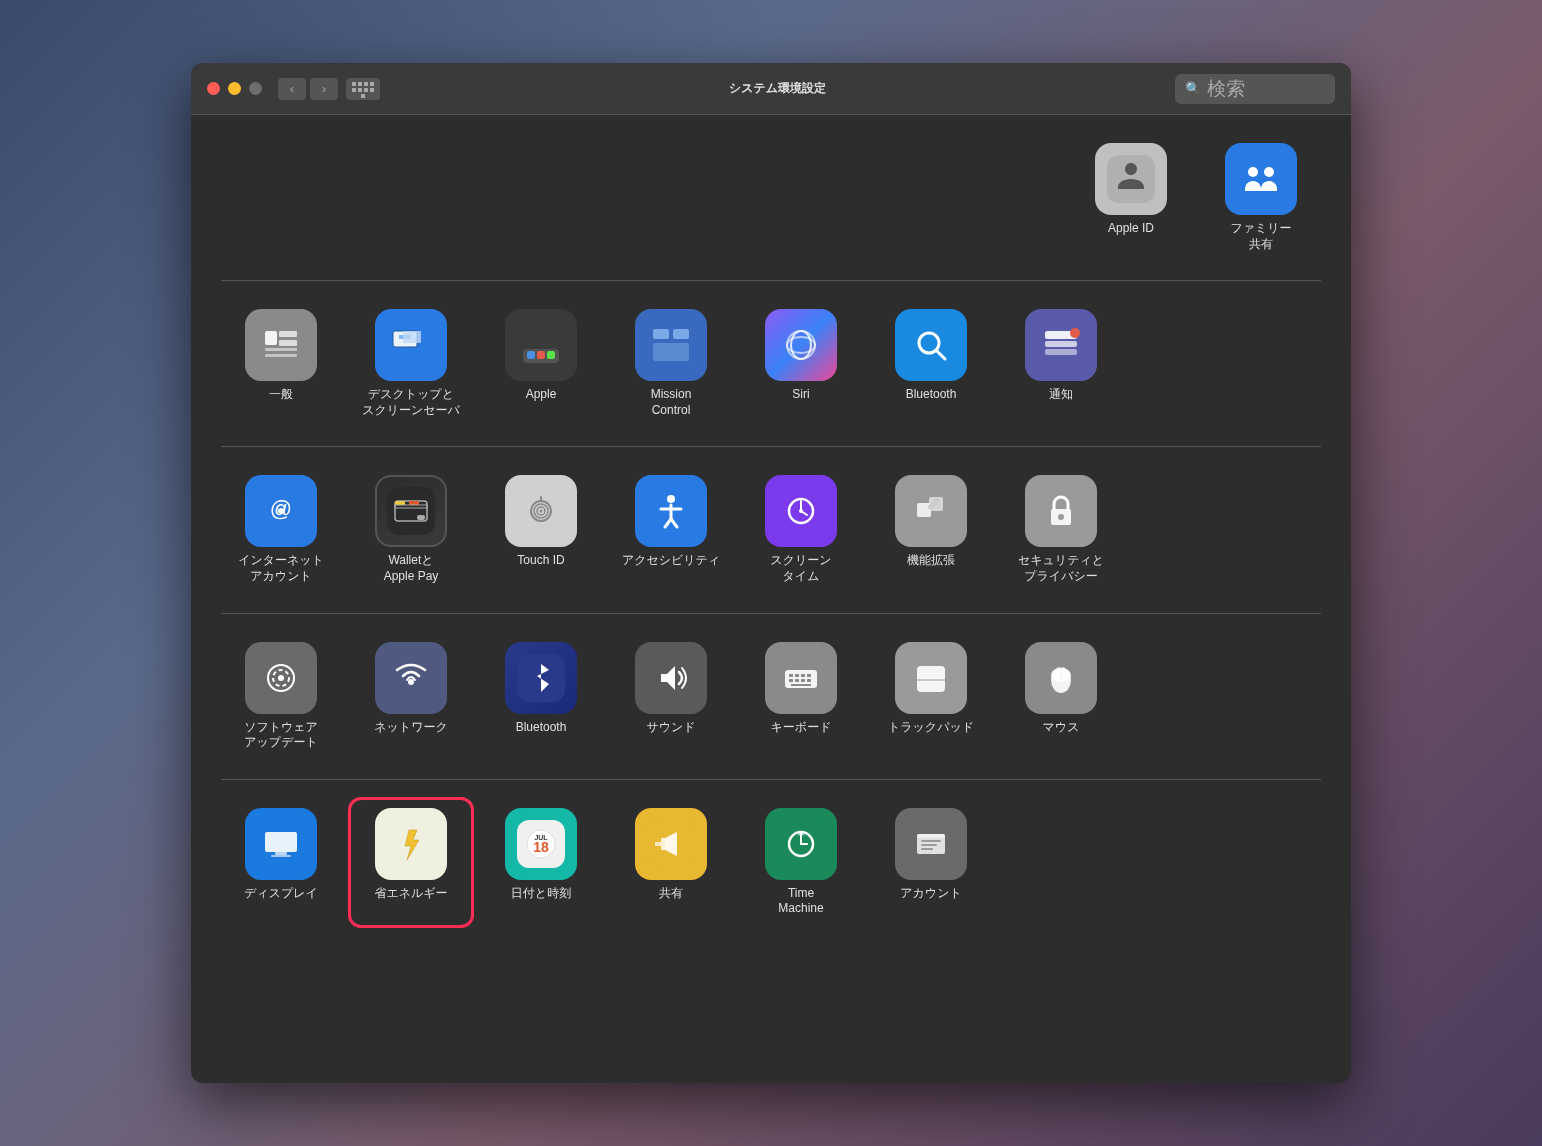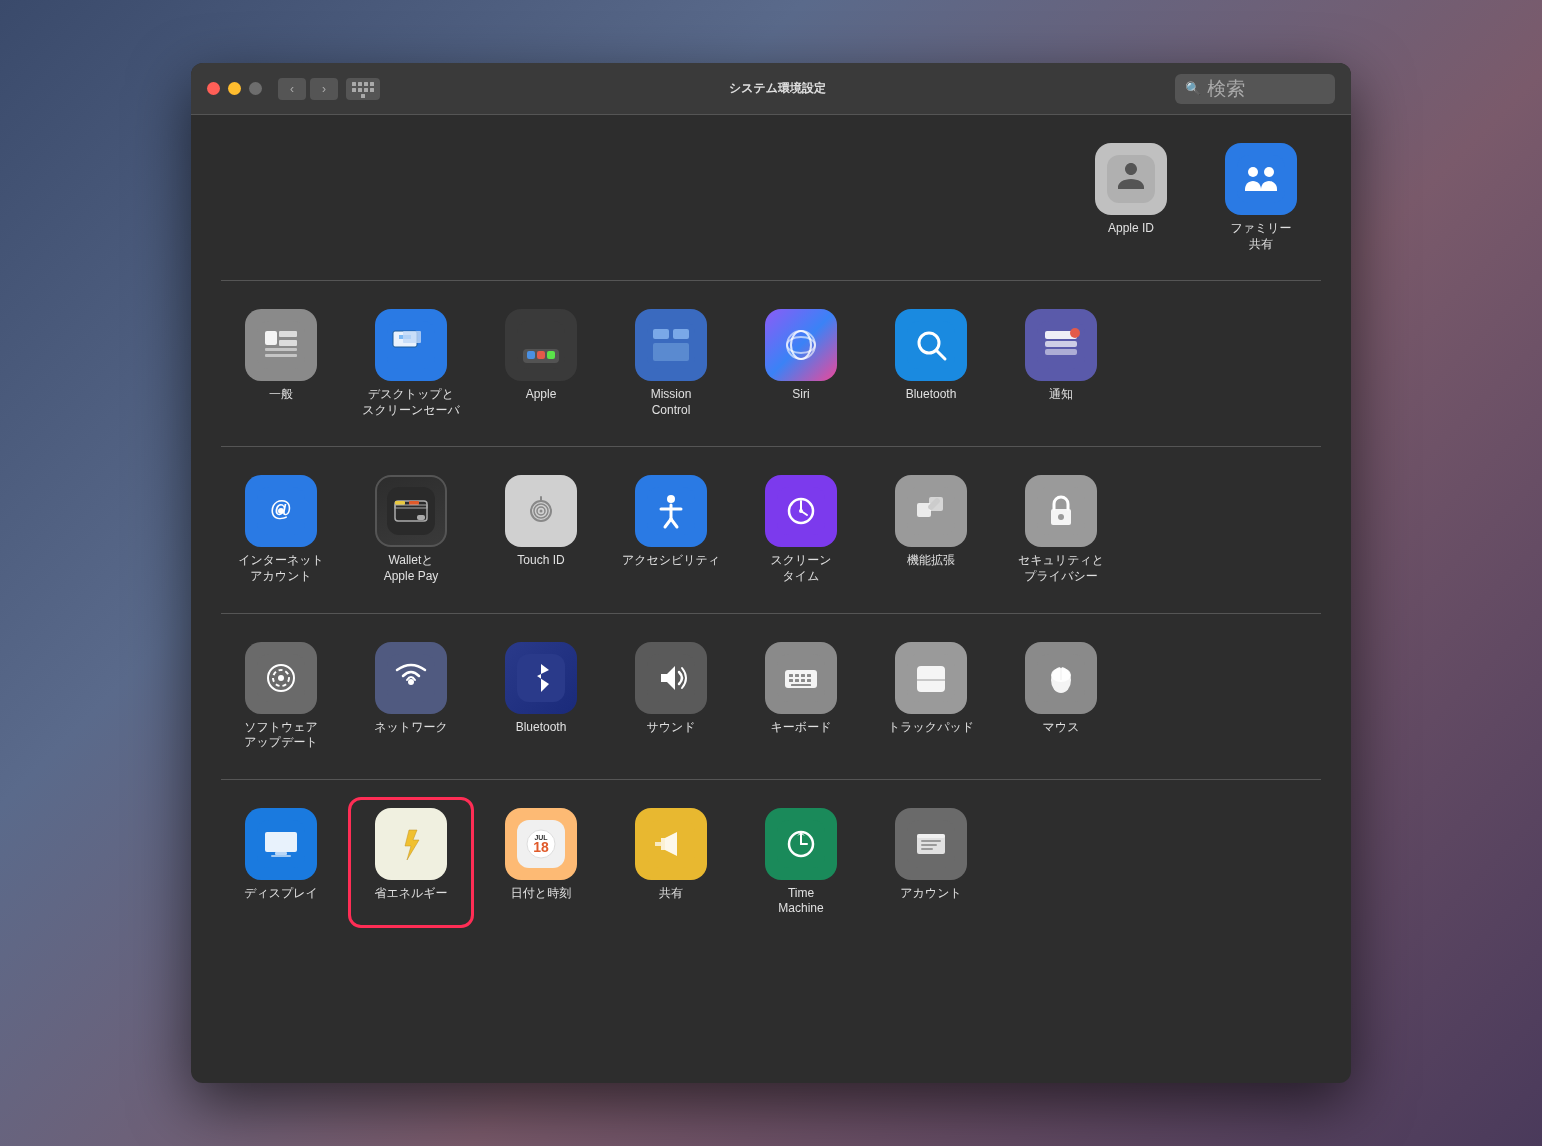--- a/index.html
+++ b/index.html
@@ -555,21 +555,21 @@
             <svg viewBox="0 0 48 48">
                 <rect width="48" height="48" rx="12" fill="#f0f0e0"></rect>
               <path d="M22 10 L18 26 L24 26 L20 40 L32 20 L26 20 L30 10 Z" fill="#f0c030"></path>
               <path d="M22 10 L18 26 L24 26 L20 40 L32 20 L26 20 L30 10 Z" fill="none" stroke="#c09020" stroke-width="0.5"></path>
             </svg>
           </div>
           <span class="icon-label">省エネルギー</span>
         </div>
 
         <div class="icon-item">
-          <div class="icon-img" style="background:#fdba74">
+          <div class="icon-img" style="background:#14b8a6">
             <svg viewBox="0 0 48 48">
                 <rect width="48" height="48" rx="12" fill="#f0f0f0"></rect>
               <circle cx="24" cy="24" r="14" fill="white" stroke="#ddd" stroke-width="1"></circle>
               <text x="24" y="20" text-anchor="middle" font-size="7" fill="#333" font-weight="bold">JUL</text>
               <text x="24" y="32" text-anchor="middle" font-size="14" fill="#e05a2a" font-weight="bold">18</text>
             </svg>
           </div>
           <span class="icon-label">日付と時刻</span>
         </div>
 

